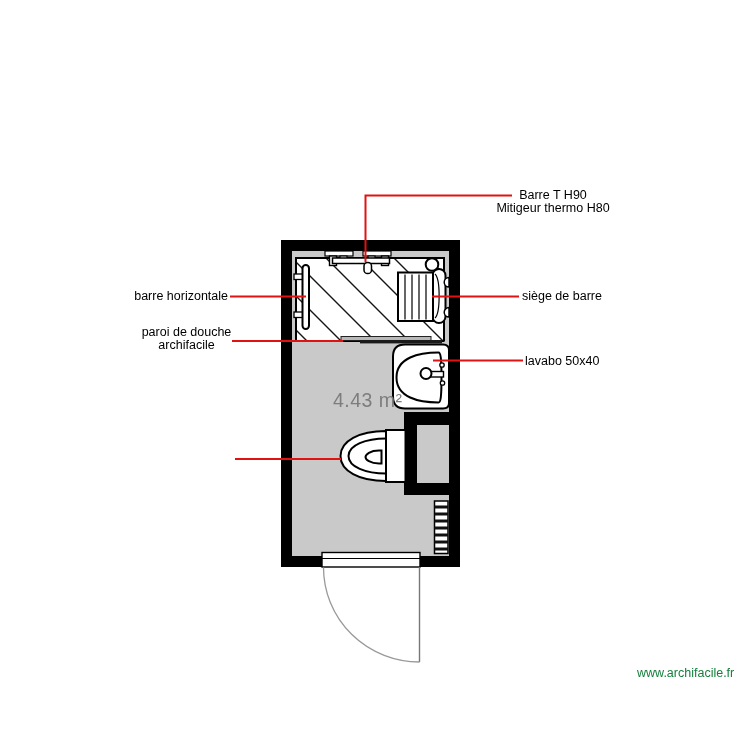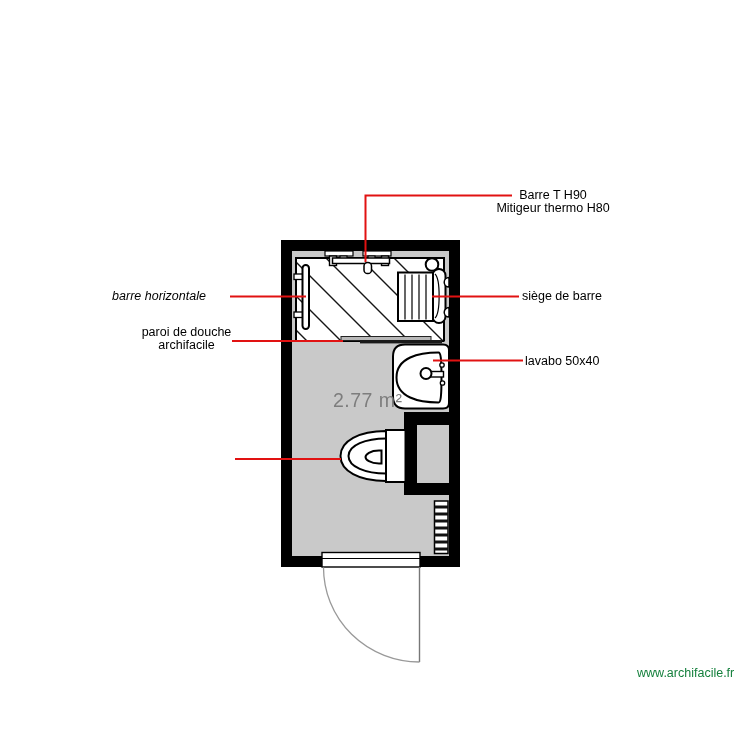--- a/index.html
+++ b/index.html
@@ -10,21 +10,21 @@
   #plan-svg{position:absolute;left:0;top:0;}
   .wall{fill:var(--wall,#000);}
   .floor{fill:var(--floor,#c9c9c9);}
   .fx{fill:#fff;stroke:var(--fixture-outline,#000);}
   .leader{stroke:var(--leader-line,#e11212);stroke-width:2;fill:none;}
   .lbl{
     position:absolute;font-size:12.5px;line-height:12.5px;color:#000;
     white-space:nowrap;
   }
   .lbl.center{text-align:center;}
-  .lbl.right{text-align:center;font-style:italic;}
+  .lbl.right{text-align:right;}
   #area-label{
     position:absolute;left:333px;top:389px;font-size:19.5px;
     color:var(--area-text,#7d7d7d);letter-spacing:.5px;
   }
   #watermark{position:absolute;left:637px;top:666px;font-size:12.5px;color:#15803d;}
 </style>
 </head>
 <body>
 
 <div id="canvas">
@@ -141,17 +141,17 @@
   <div class="lbl center" style="left:121px;top:326px;width:131px;">
     <div>paroi de douche</div>
     <div>archifacile</div>
   </div>
 
   <div class="lbl" style="left:522px;top:290px;">siège de barre</div>
 
   <div class="lbl" style="left:525px;top:355px;">lavabo 50x40</div>
 
 
-  <div id="area-label">2.77 m²</div>
+  <div id="area-label">4.43 m²</div>
 
   <div id="watermark">www.archifacile.fr</div>
 
 </div>
 
 </body></html>

